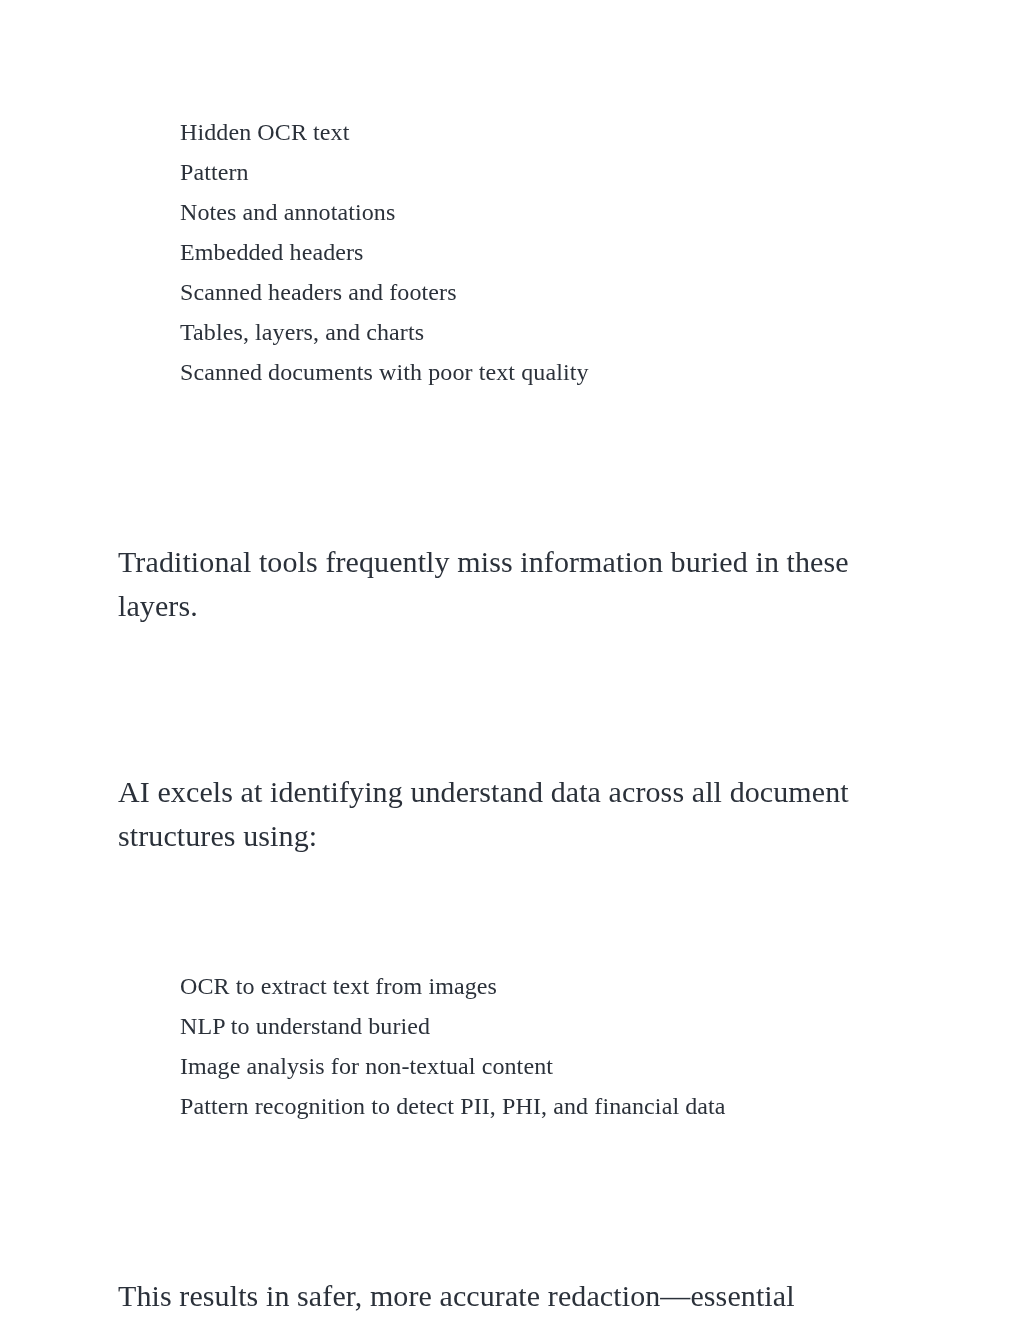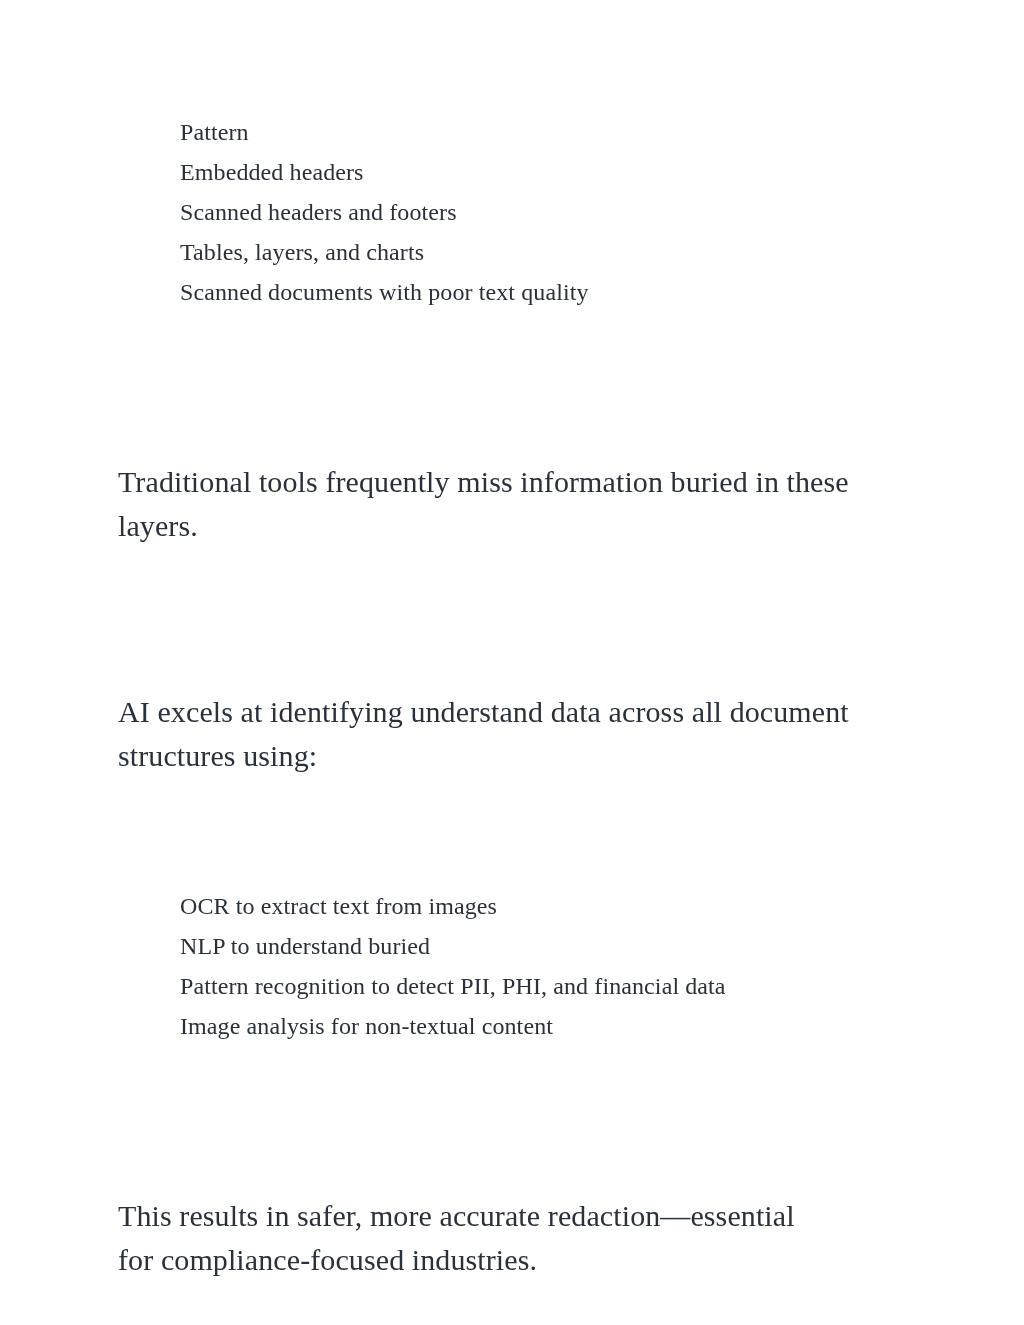--- a/index.html
+++ b/index.html
@@ -51,42 +51,44 @@
   .para-2 { max-width: 780px; }
   .para-3 { max-width: 700px; }
 </style>
 </head>
 <body>
 
 <div class="page">
   <div class="content">
 
     <ul class="list">
+      <li class="list-item">Hidden OCR text</li>
       <li class="list-item">Pattern</li>
+      <li class="list-item">Notes and annotations</li>
       <li class="list-item">Embedded headers</li>
       <li class="list-item">Scanned headers and footers</li>
       <li class="list-item">Tables, layers, and charts</li>
       <li class="list-item">Scanned documents with poor text quality</li>
     </ul>
 
     <div class="gap-after-list-1"></div>
 
     <p class="para para-1">Traditional tools frequently miss information buried in these layers.</p>
 
     <div class="gap-after-para-1"></div>
 
     <p class="para para-2">AI excels at identifying understand data across all document structures using:</p>
 
     <div class="gap-after-para-2"></div>
 
     <ul class="list">
       <li class="list-item">OCR to extract text from images</li>
       <li class="list-item">NLP to understand buried</li>
+      <li class="list-item">Image analysis for non-textual content</li>
       <li class="list-item">Pattern recognition to detect PII, PHI, and financial data</li>
-      <li class="list-item">Image analysis for non-textual content</li>
     </ul>
 
     <div class="gap-after-list-2"></div>
 
     <p class="para para-3">This results in safer, more accurate redaction—essential for compliance-focused industries.</p>
 
   </div>
 </div>
 
 </body></html>

